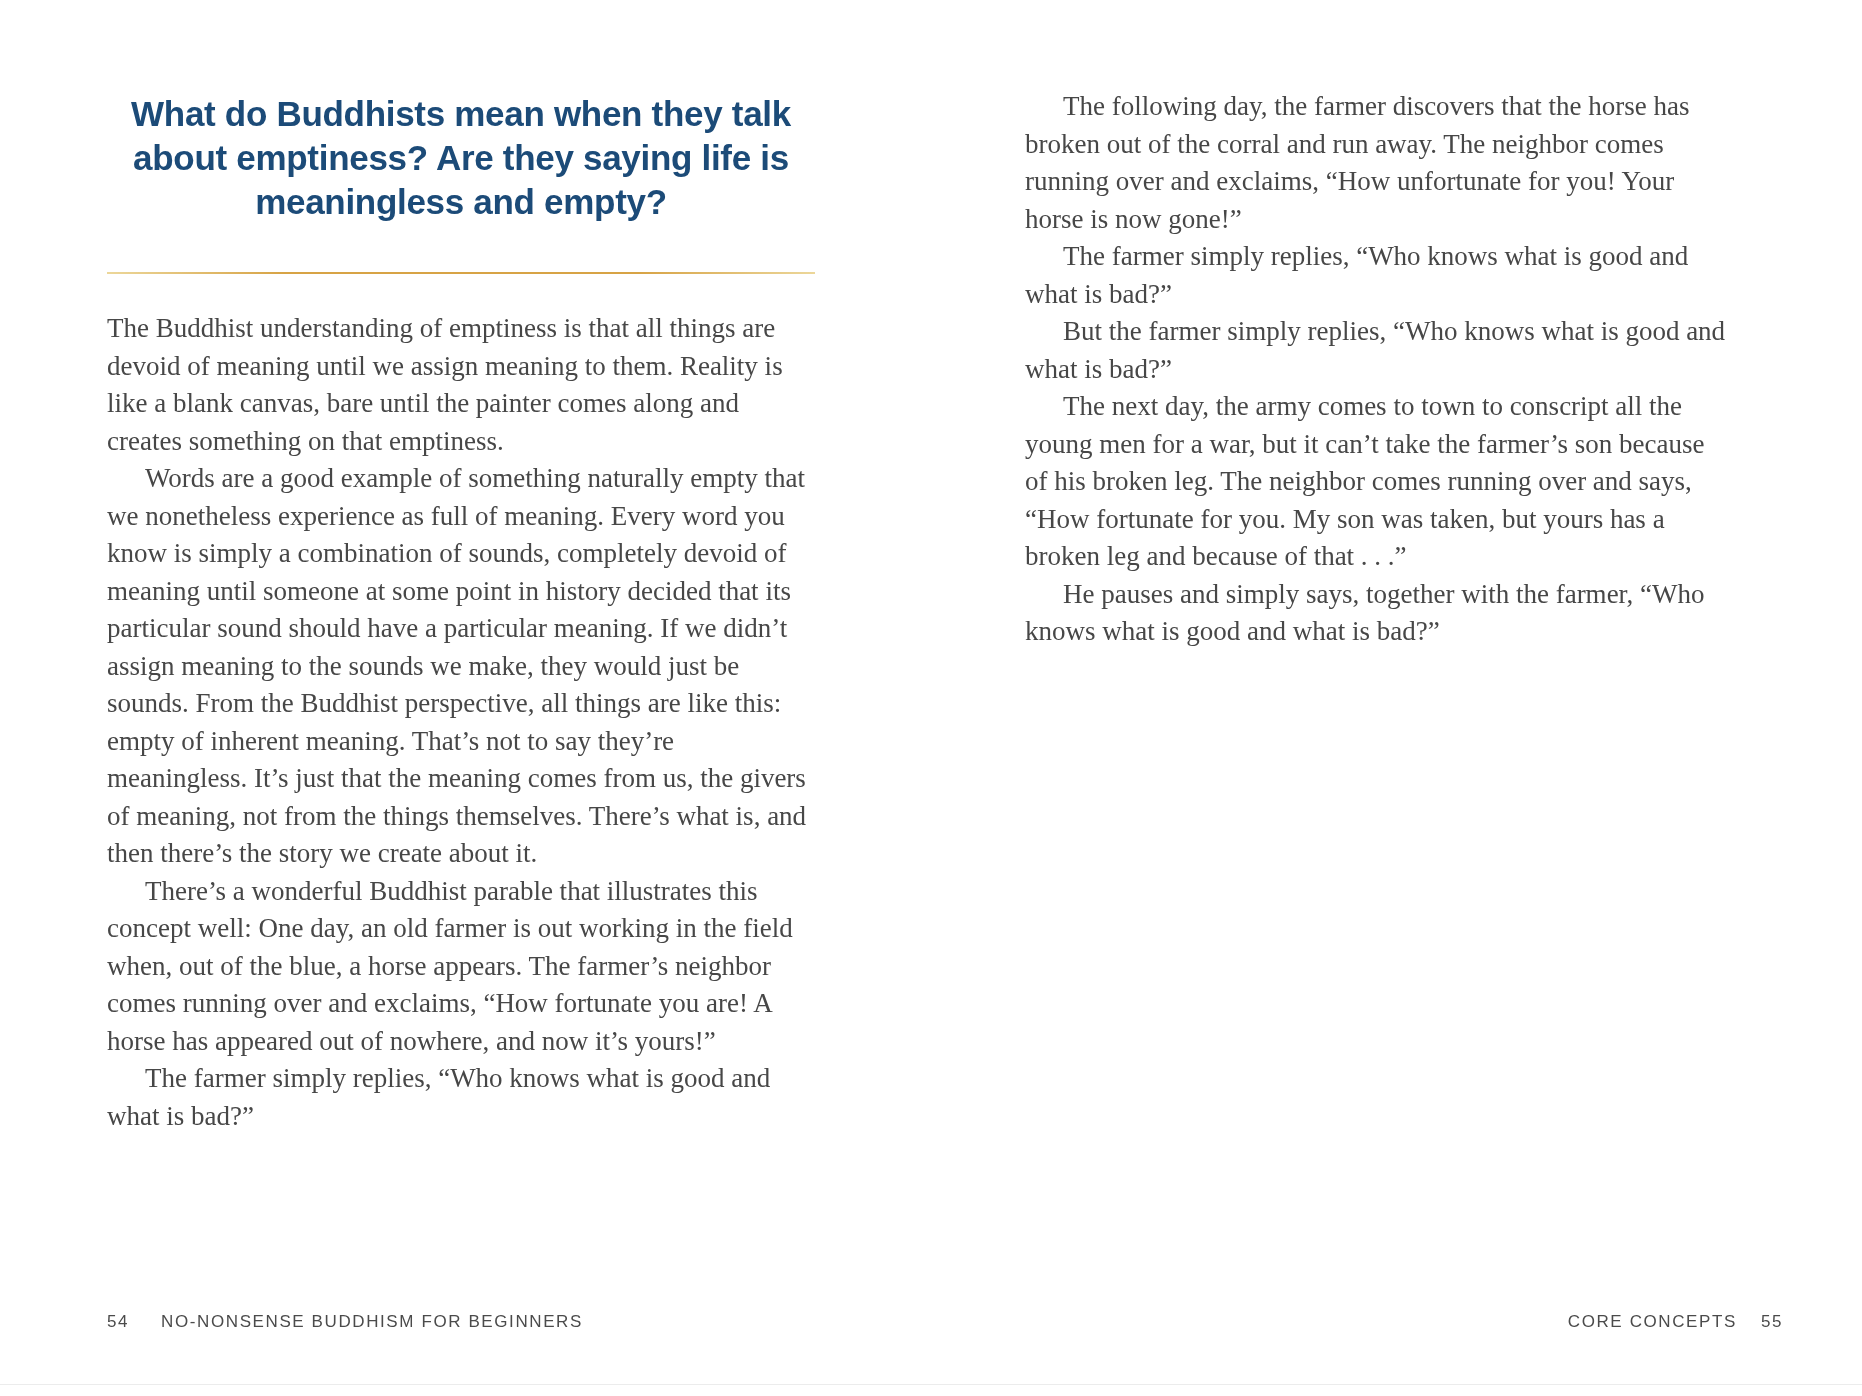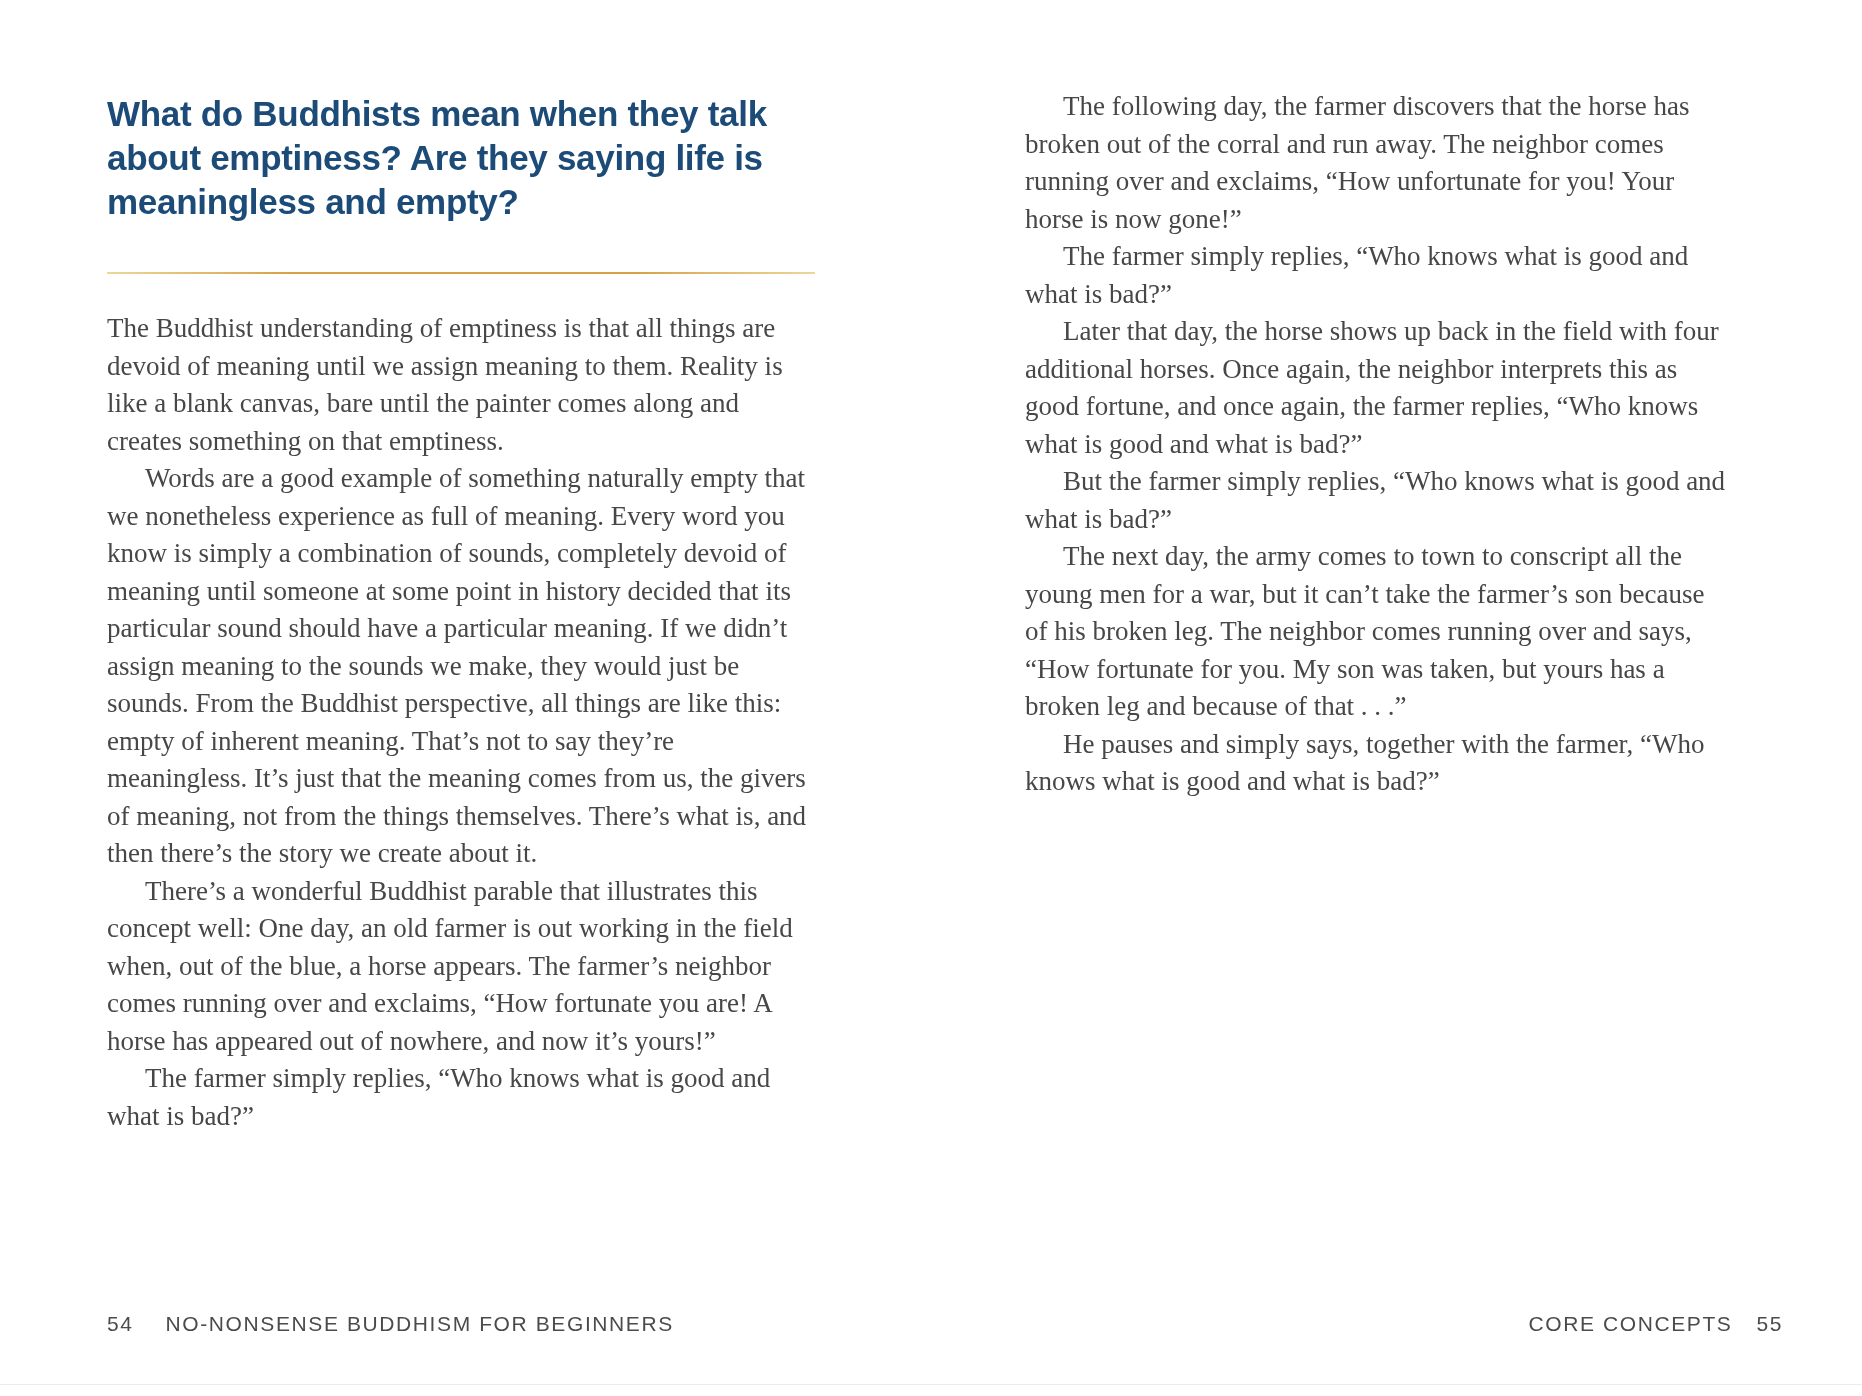--- a/index.html
+++ b/index.html
@@ -16,20 +16,21 @@
   .col-right { left: 1025px; top: 88px; width: 708px; }
 
   h1.question {
     margin: 0 0 48px 0;
     font-family: "Liberation Sans", sans-serif;
     font-weight: bold;
     font-size: 35px;
     line-height: 44px;
     letter-spacing: -0.3px;
     color: var(--heading, #1c4b78);
+    text-align: center;
   }
   .rule {
     height: 2px;
     border: none;
     margin: 0 0 36px 0;
     background: linear-gradient(90deg, #ecd79a 0%, var(--rule, #d7a345) 25%, var(--rule, #d7a345) 75%, #ecd79a 100%);
   }
   p.body-par {
     margin: 0;
     font-size: 27px;
@@ -38,21 +39,21 @@
     text-align: left;
   }
   p.indent { text-indent: 38px; }
 
   .footer {
     position: absolute;
     top: 1312px;
     display: flex;
     align-items: baseline;
     font-family: "Liberation Sans", sans-serif;
-    font-size: 21px;
+    font-size: 17px;
     letter-spacing: 1.6px;
     color: var(--footer, #4b4b4b);
     white-space: nowrap;
   }
   .footer-left  { left: 107px; gap: 32px; }
   .footer-right { right: 79px; gap: 24px; }
 
   .page-edge-line {
     position: absolute;
     left: 0; right: 0;
@@ -72,21 +73,20 @@
 
     <p class="body-par">The Buddhist understanding of emptiness is that all things are devoid of meaning until we assign meaning to them. Reality is like a blank canvas, bare until the painter comes along and creates something on that emptiness.</p>
     <p class="body-par indent">Words are a good example of something naturally empty that we nonetheless experience as full of meaning. Every word you know is simply a combination of sounds, completely devoid of meaning until someone at some point in history decided that its particular sound should have a particular meaning. If we didn’t assign meaning to the sounds we make, they would just be sounds. From the Buddhist perspective, all things are like this: empty of inherent meaning. That’s not to say they’re meaningless. It’s just that the meaning comes from us, the givers of meaning, not from the things themselves. There’s what is, and then there’s the story we create about it.</p>
     <p class="body-par indent">There’s a wonderful Buddhist parable that illustrates this concept well: One day, an old farmer is out working in the field when, out of the blue, a horse appears. The farmer’s neighbor comes running over and exclaims, “How fortunate you are! A horse has appeared out of nowhere, and now it’s yours!”</p>
     <p class="body-par indent">The farmer simply replies, “Who knows what is good and what is bad?”</p>
   </div>
 
   <div class="text-col col-right">
     <p class="body-par indent">The following day, the farmer discovers that the horse has broken out of the corral and run away. The neighbor comes running over and exclaims, “How unfortunate for you! Your horse is now gone!”</p>
     <p class="body-par indent">The farmer simply replies, “Who knows what is good and what is bad?”</p>
-    <p class="body-par indent">Later that day, the horse shows up back in the field with four additional horses. Once again, the neighbor interprets this as good fortune, and once again, the farmer replies, “Who knows what is good and what is bad?”</p>
     <p class="body-par indent">But the farmer simply replies, “Who knows what is good and what is bad?”</p>
     <p class="body-par indent">The next day, the army comes to town to conscript all the young men for a war, but it can’t take the farmer’s son because of his broken leg. The neighbor comes running over and says, “How fortunate for you. My son was taken, but yours has a broken leg and because of that . . .”</p>
     <p class="body-par indent">He pauses and simply says, together with the farmer, “Who knows what is good and what is bad?”</p>
   </div>
 
   <div class="footer footer-left">
     <span>54</span>
     <span>NO-NONSENSE BUDDHISM FOR BEGINNERS</span>
   </div>
 

